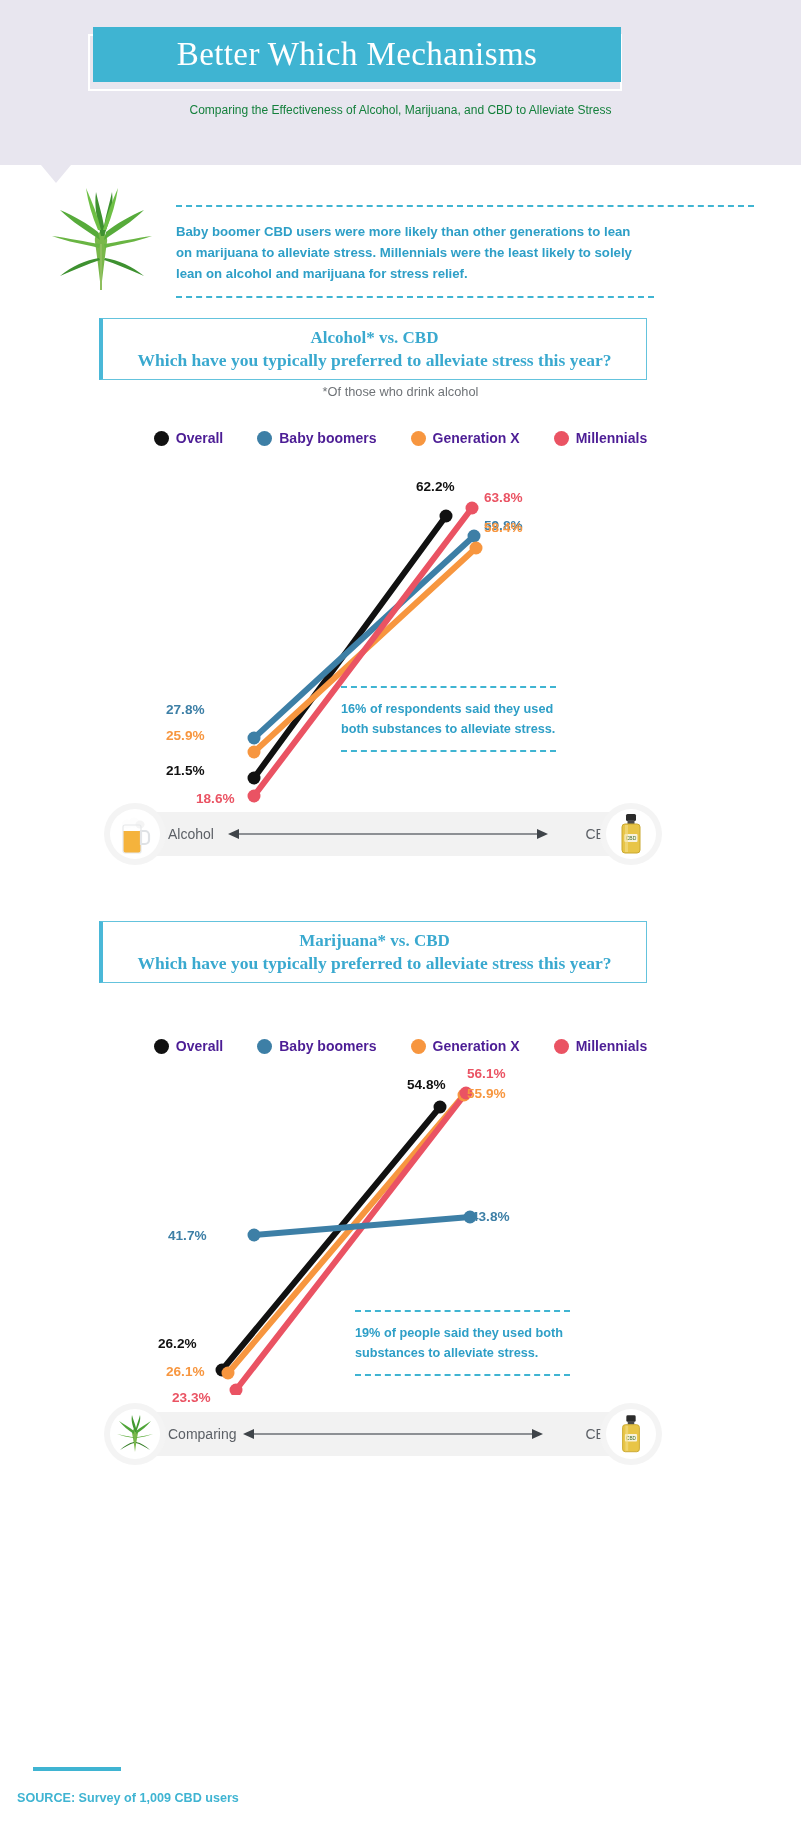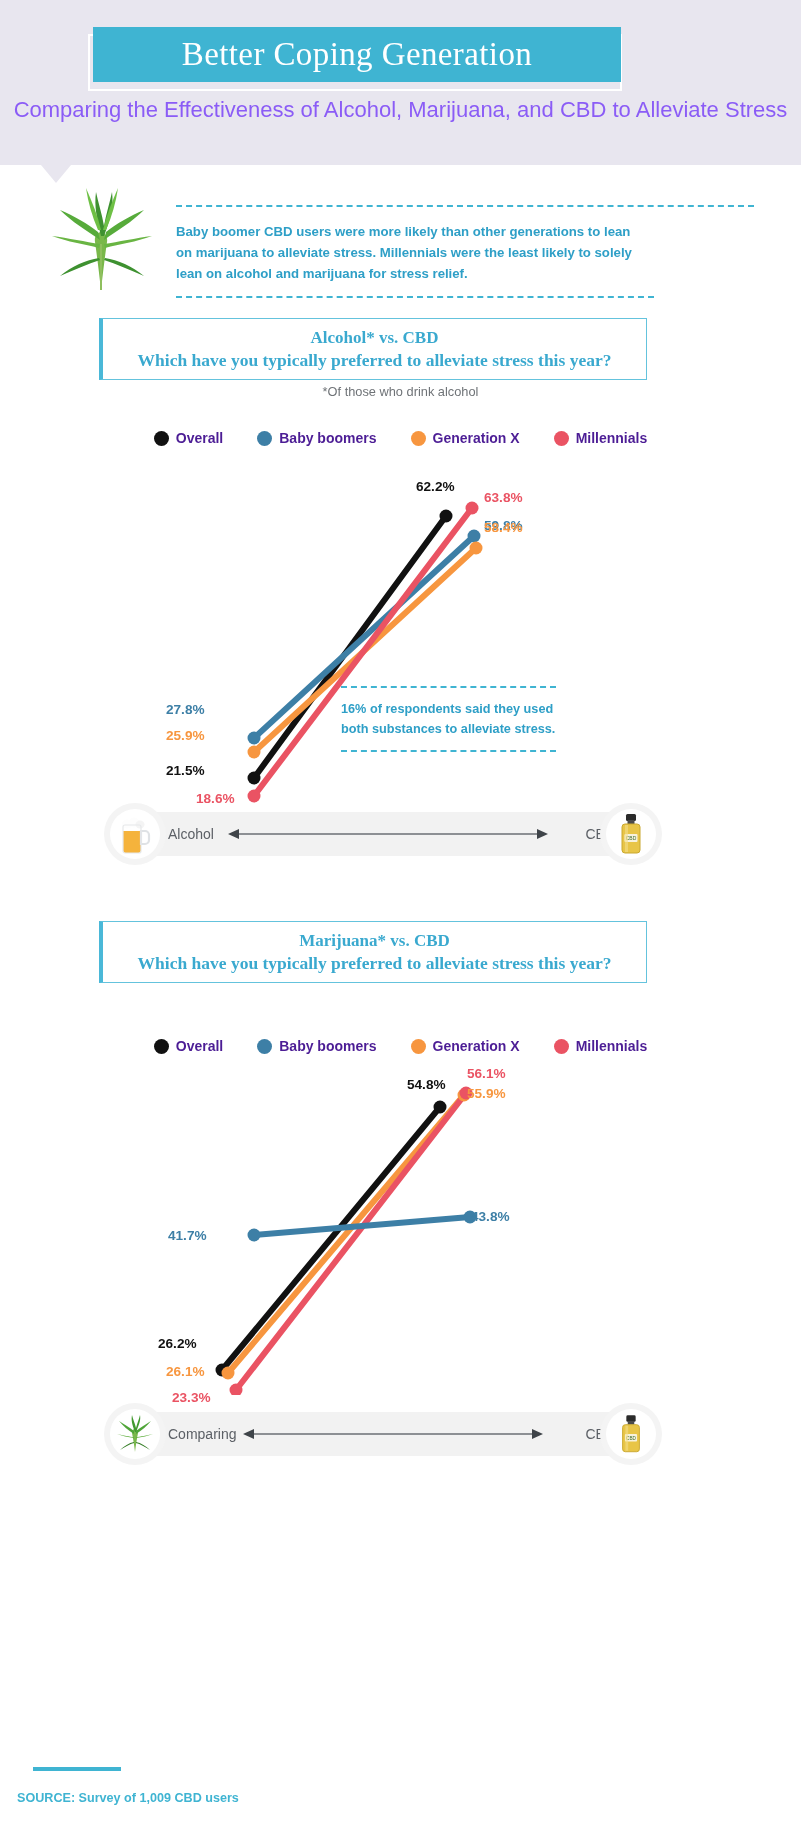--- a/index.html
+++ b/index.html
@@ -52,23 +52,23 @@
     font-size: 33px;
     color: #ffffff;
     letter-spacing: 0.4px;
     white-space: nowrap;
   }
   .subtitle {
     position: absolute;
     left: 0; top: 97px;
     width: 801px;
     text-align: center;
-    font-size: 22px;
+    font-size: 12px;
     line-height: 26px;
-    color: #8b5cf6;
+    color: #15803d;
     font-weight: 400;
   }
 
   
   .leaf-img {
     position: absolute;
     left: 42px; top: 186px;
     width: 118px; height: 110px;
   }
   .intro-block {
@@ -218,21 +218,21 @@
 </style>
 </head>
 <body>
 
 <div id="page">
 
   <div class="header-band"></div>
   <div class="header-notch"></div>
   <div class="title-shadow"></div>
   <div class="title-box">
-    <span class="title-text">Better Coping Generation</span>
+    <span class="title-text">Better Which Mechanisms</span>
   </div>
   <div class="subtitle">Comparing the Effectiveness of Alcohol, Marijuana, and CBD to Alleviate Stress</div>
 
   <div class="leaf-img">
     <svg width="118" height="110" viewBox="0 0 118 110">
       <g fill="#4a9e34">
         <path d="M59 104 C57 86 55 70 53 56 C52 50 56 46 59 46 C62 46 66 50 65 56 C63 70 61 86 59 104 Z" fill="#79b84a"></path>
         <path d="M59 50 C55 34 52 20 54 6 C56 16 60 28 62 40 C64 28 68 16 70 6 C72 20 68 34 62 50 Z" fill="#3e9130"></path>
         <path d="M58 54 C44 44 30 36 18 24 C32 30 46 38 56 46 Z" fill="#57ab3b"></path>
         <path d="M62 54 C76 44 90 36 102 24 C88 30 74 38 64 46 Z" fill="#57ab3b"></path>
@@ -397,20 +397,25 @@
   <span class="vlabel" style="left:407px; top:1077px; color:#111111;">54.8%</span>
   <span class="vlabel" style="left:467px; top:1066px; color:#ea5363;">56.1%</span>
   <span class="vlabel" style="left:467px; top:1086px; color:#f7963f;">55.9%</span>
   <span class="vlabel" style="left:471px; top:1209px; color:#3d7fa6;">43.8%</span>
   <span class="vlabel" style="left:168px; top:1228px; color:#3d7fa6;">41.7%</span>
 
   <span class="vlabel" style="left:158px; top:1336px; color:#111111;">26.2%</span>
   <span class="vlabel" style="left:166px; top:1364px; color:#f7963f;">26.1%</span>
   <span class="vlabel" style="left:172px; top:1390px; color:#ea5363;">23.3%</span>
 
+  <div class="note" style="left:355px; top:1310px;">
+    <div class="dash-line"></div>
+    <div class="note-text">19% of people said they used both substances to alleviate stress.</div>
+    <div class="dash-line"></div>
+  </div>
 
   <div class="axisbar" style="left:121px; top:1412px; width:540px;">
     <span class="axis-endlabel" style="left:47px;">Comparing</span>
     <span class="axis-endlabel" style="right:46px;">CBD</span>
     <svg class="axis-arrow" style="left:122px;" width="300" height="14" viewBox="0 0 300 14">
       <line x1="8" y1="7" x2="292" y2="7" stroke="#6b6f74" stroke-width="1.6"></line>
       <polygon points="0,7 11,2 11,12" fill="#3f4449"></polygon>
       <polygon points="300,7 289,2 289,12" fill="#3f4449"></polygon>
     </svg>
   </div>

